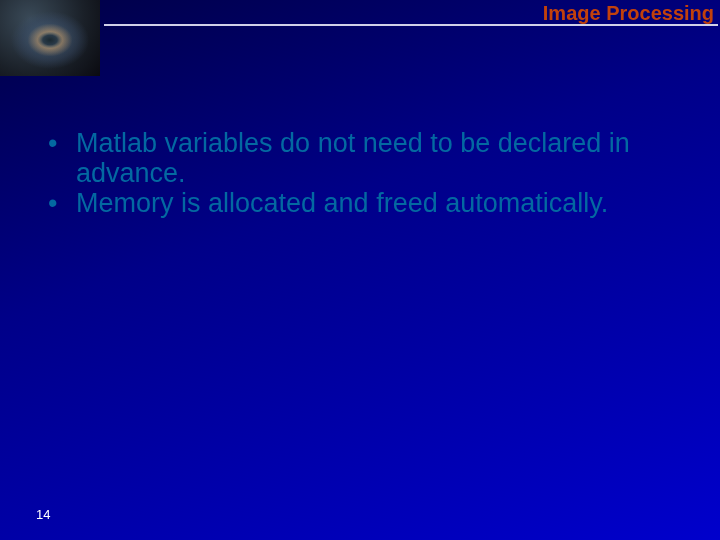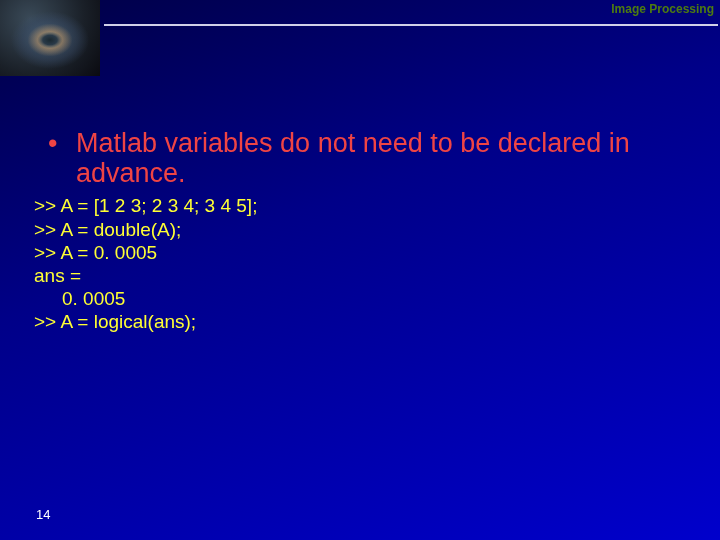--- a/index.html
+++ b/index.html
@@ -21,23 +21,23 @@
     background:
       radial-gradient(ellipse 18px 12px at 50px 40px, #1a2830 0%, #2a3a48 40%, transparent 70%),
       radial-gradient(ellipse 30px 22px at 50px 40px, rgba(255,230,180,0.7) 0%, rgba(210,160,100,0.5) 40%, transparent 75%),
       radial-gradient(ellipse 46px 34px at 50px 40px, rgba(90,120,150,0.6) 0%, rgba(60,80,110,0.4) 60%, transparent 85%),
       radial-gradient(circle at 30% 25%, #3a4a58 0%, #1a2028 60%, #0a0a10 100%);
   }
   .course {
     position: absolute;
     top: 2px; right: 6px;
     font-family: Arial, Helvetica, sans-serif;
-    font-size: 12px;
+    font-size: 20px;
     font-weight: bold;
-    color: #4d7c0f;
+    color: #c2410c;
   }
   .rule {
     position: absolute;
     top: 24px; left: 104px; right: 2px;
     height: 2px;
     background: #d0d0e8;
   }
   .title {
     position: absolute;
     top: 26px; left: 100px; right: 0;
@@ -49,21 +49,21 @@
     font-weight: 600;
     letter-spacing: 0.2px;
   }
   .content {
     padding: 30px 16px 0 34px;
   }
   ul.bullets {
     list-style: none;
     font-size: 27px;
     line-height: 1.12;
-    color: #ef4444;
+    color: #0369a1;
     font-weight: 500;
     font-family: "Tahoma", "Trebuchet MS", sans-serif;
   }
   ul.bullets li {
     position: relative;
     padding-left: 42px;
     margin: 0;
   }
   ul.bullets li::before {
     content: "•";
@@ -95,24 +95,17 @@
 
 <div class="header">
   <div class="logo"></div>
   <div class="course">Image Processing</div>
   <div class="rule"></div>
 </div>
 
 <div class="content">
   <ul class="bullets">
     <li>Matlab variables do not need to be declared in advance.</li>
+    <li>Memory is allocated and freed automatically.</li>
   </ul>
-  <div class="code">
-    <div>&gt;&gt; A = [1 2 3; 2 3 4; 3 4 5];</div>
-    <div>&gt;&gt; A = double(A);</div>
-    <div>&gt;&gt; A = 0. 0005</div>
-    <div>ans =</div>
-    <span class="indent">    0. 0005</span>
-    <div>&gt;&gt; A = logical(ans);</div>
-  </div>
 </div>
 
 <div class="pagenum">14</div>
 
 </body></html>

